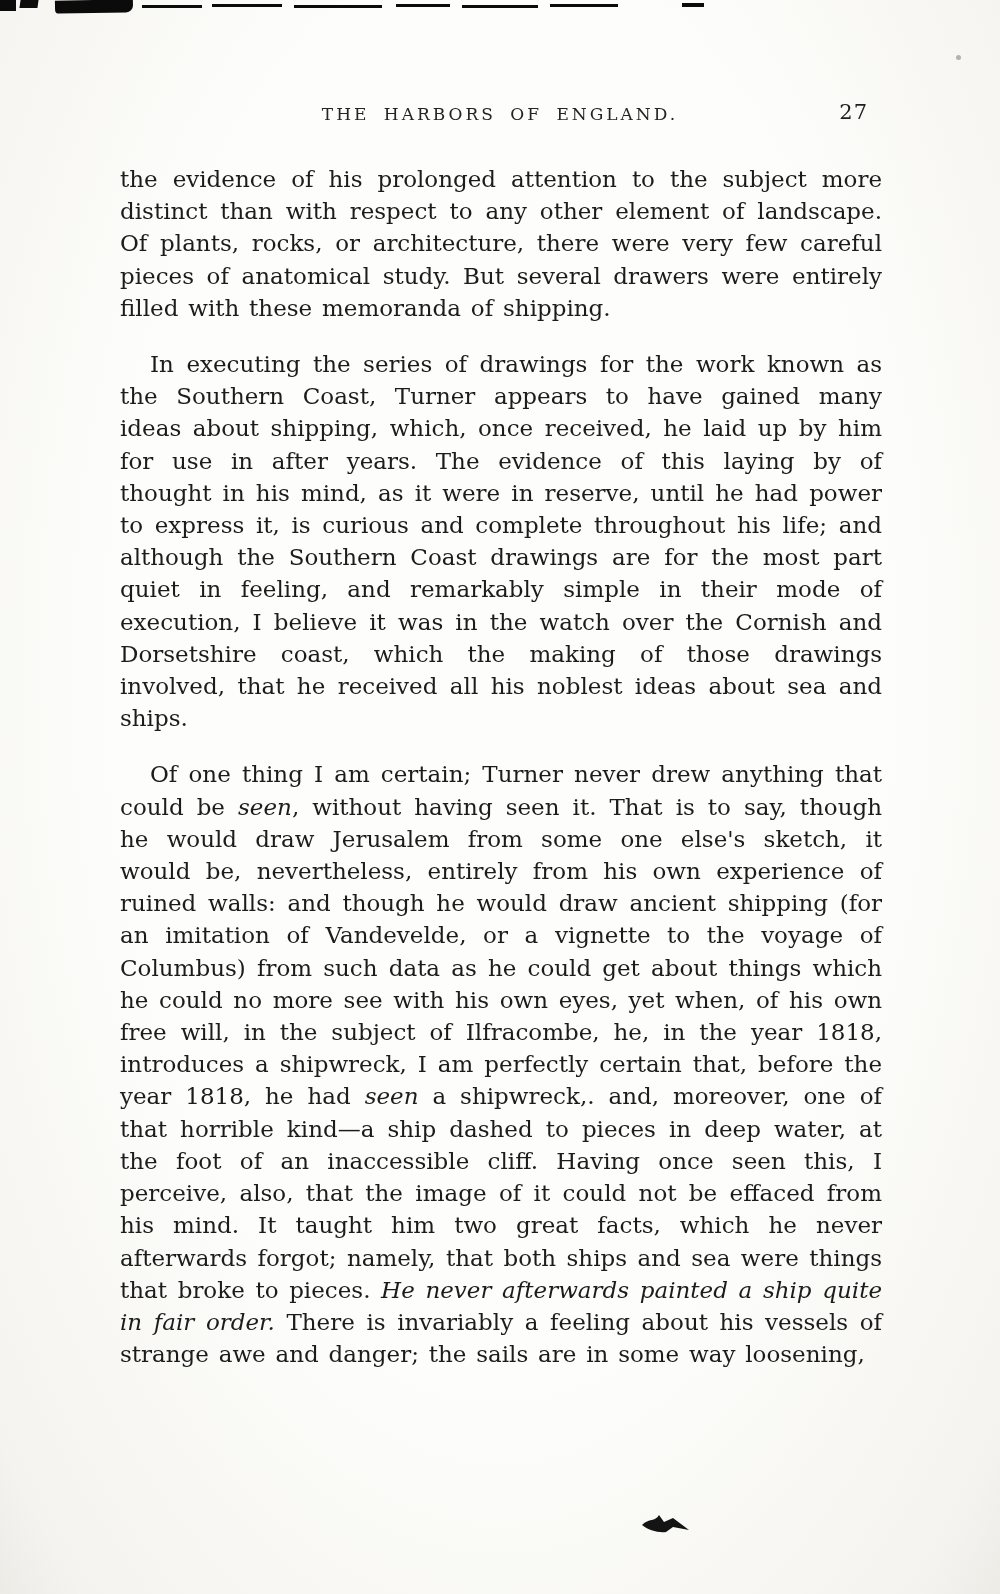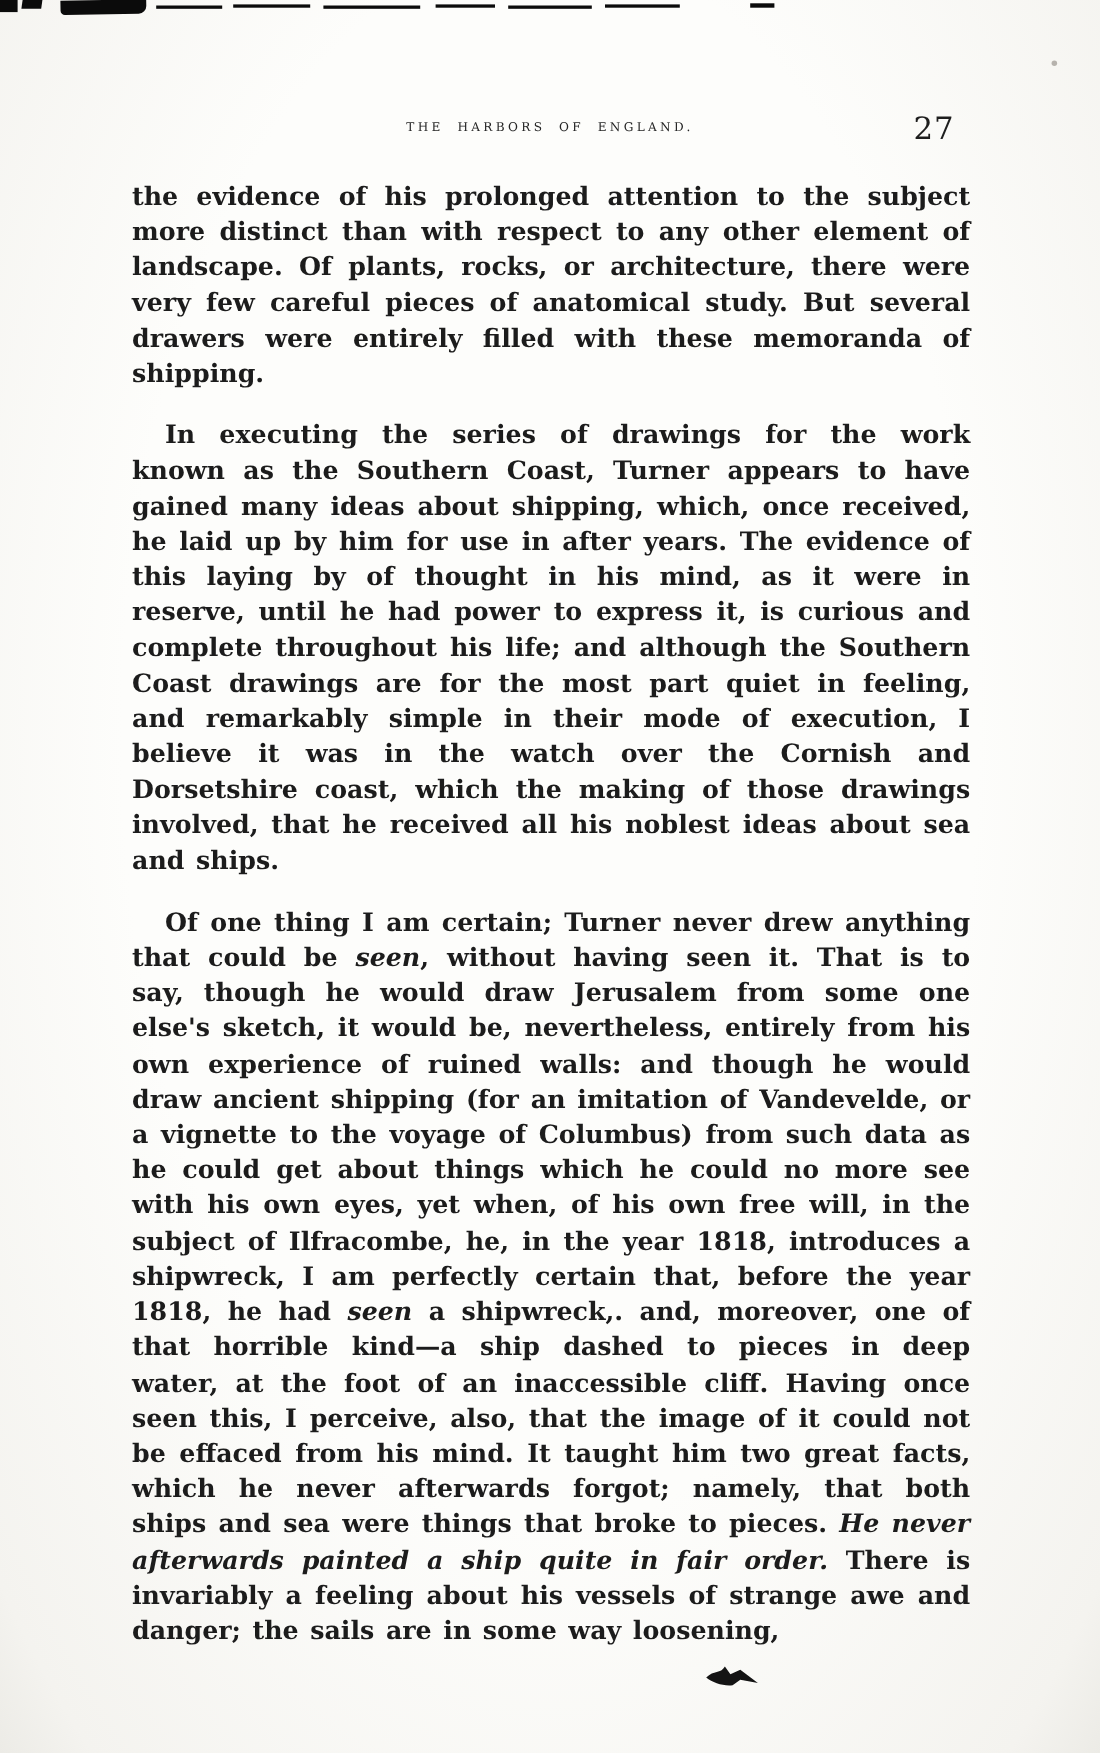--- a/index.html
+++ b/index.html
@@ -41,45 +41,44 @@
   }
 
   
   .page-header {
     position: absolute;
     top: 104px; left: 118px; right: 118px;
     height: 30px;
     text-align: center;
   }
   .running-title {
-    font-size: 11px;
+    font-size: 17px;
     letter-spacing: 3px;
     word-spacing: 6px;
     color: #242424;
     margin-top: 37px;
   }
   .page-number {
     position: absolute;
     right: 14px; top: -4px;
-    font-size: 28px;
+    font-size: 21px;
     letter-spacing: 1px;
     color: #1e1e1e;
   }
 
   
   .page-body {
     position: absolute;
     top: 163px; left: 120px;
     width: 762px;
     font-size: 23px;
     line-height: 32.2px;
     text-align: justify;
     color: var(--ink, #1c1c1c);
     word-spacing: 2.5px;
-    font-weight: bold;
   }
   .para { margin: 0; }
   .para.indent { text-indent: 30px; margin-top: 24px; }
   .italic { font-style: italic; }
 </style>
 </head>
 <body>
 
 <div class="page">
 

